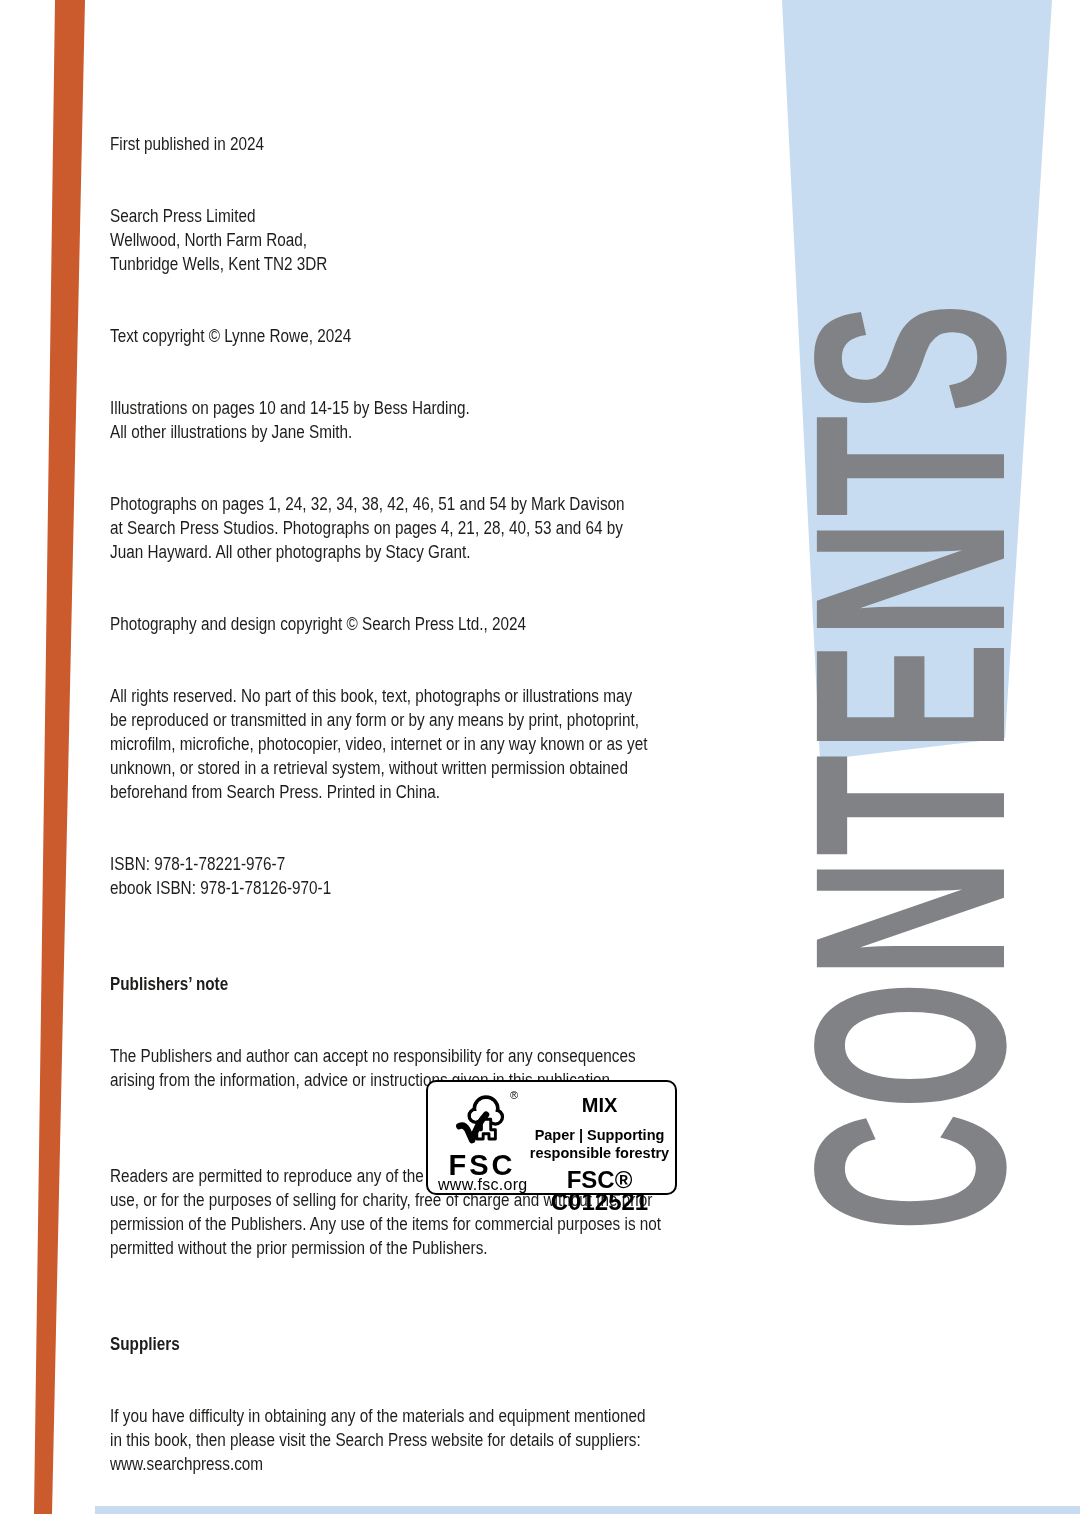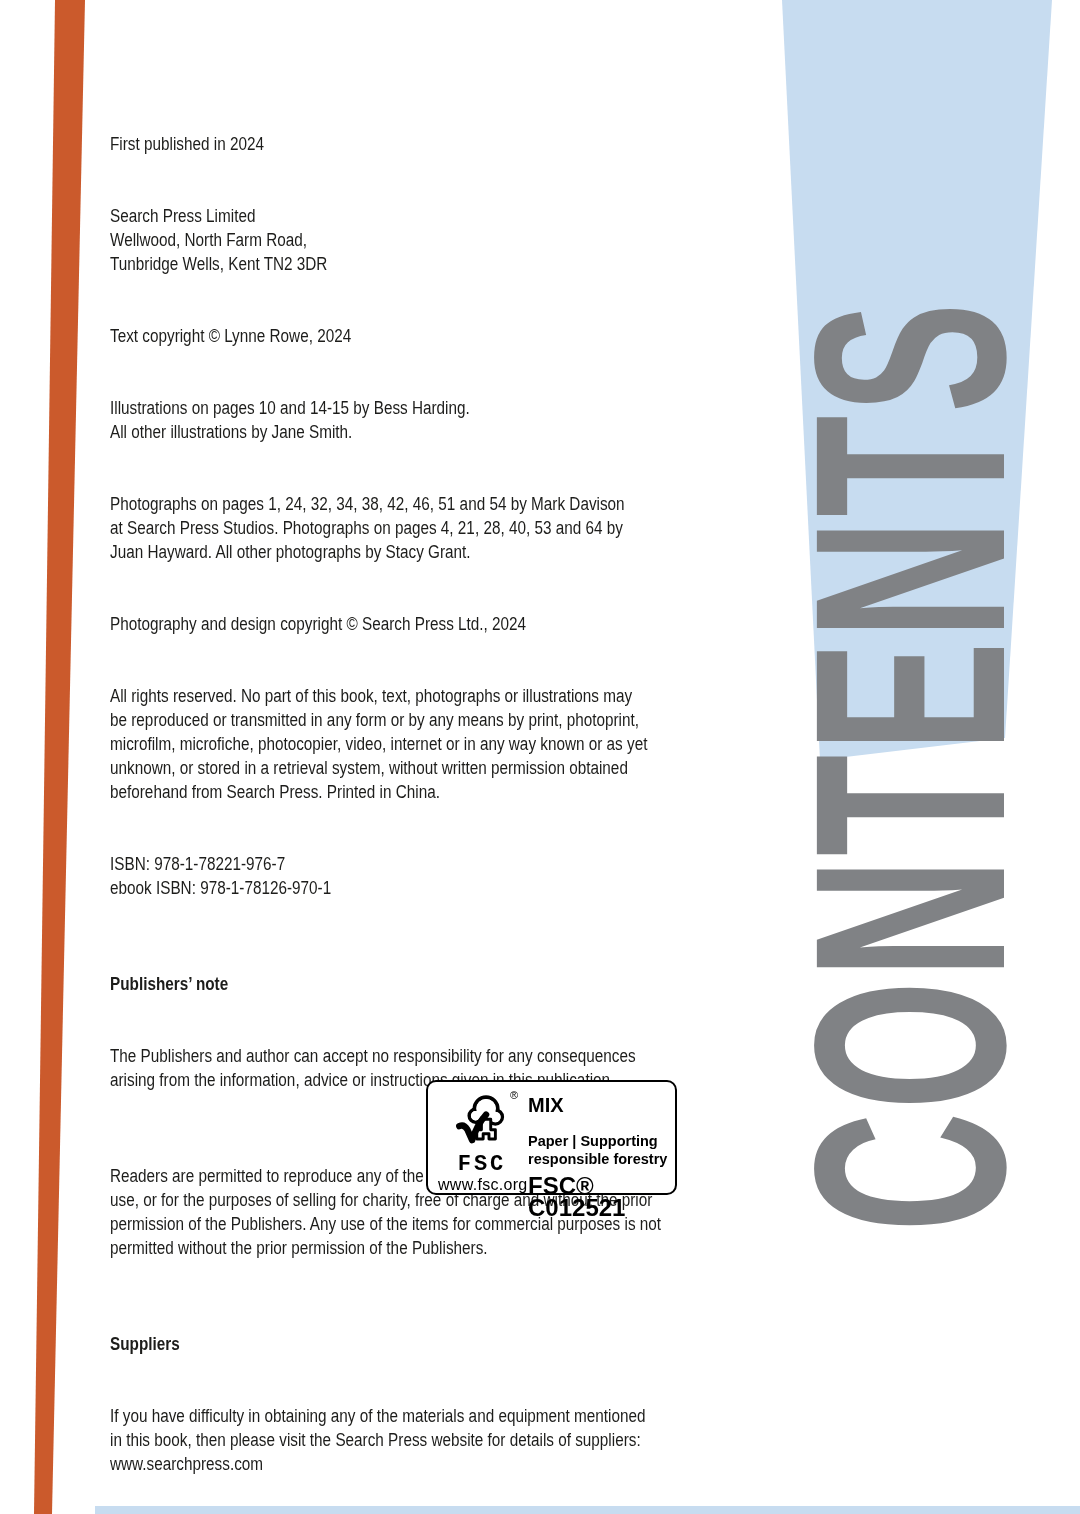--- a/index.html
+++ b/index.html
@@ -25,29 +25,29 @@
   
   .fsc {
     position:absolute; left:426px; top:1080px; width:251px; height:115px;
     border:2.5px solid #000; border-radius:10px; box-sizing:border-box;
     background:#fff; font-family:"Liberation Sans", sans-serif; color:#000;
   }
   .fsc-left { position:absolute; left:10px; top:5px; width:88px; text-align:center; }
   .fsc-reg { position:absolute; left:72px; top:2px; font-size:11px; }
   .fsc-tree { display:block; margin:2px auto 0 auto; }
   .fsc-logotype {
-    font-family:Liberation Mono, monospace; font-weight:700;
-    font-size:22px; line-height:28px; letter-spacing:3px; margin-top:-2px;
+    font-family:Liberation Sans, sans-serif; font-weight:700;
+    font-size:29px; line-height:28px; letter-spacing:3px; margin-top:-2px;
   }
   .fsc-url { font-size:16px; line-height:11px; letter-spacing:0.3px; }
   .fsc-right {
-    position:absolute; left:100px; right:4px; top:12px; font-weight:700;
+    position:absolute; left:100px; right:4px; top:12px; text-align:center; font-weight:700;
   }
   .fsc-mix { font-size:20px; line-height:22px; }
-  .fsc-tagline { font-size:14.5px; line-height:17.5px; margin-top:17px; white-space:pre; }
+  .fsc-tagline { font-size:14.5px; line-height:17.5px; margin-top:11px; white-space:pre; }
   .fsc-license { font-size:24px; line-height:22px; margin-top:7px; }
 </style>
 </head>
 <body>
 
 <div class="page">
 
   <svg class="bg-layer" viewBox="0 0 1080 1514" xmlns="http://www.w3.org/2000/svg">
     <polygon points="782,0 1052,0 1005,738 820,760" fill="#c7dcf0"></polygon>
     <polygon points="55,0 85,0 52,1514 34,1514" fill="#cb5a2c"></polygon>

